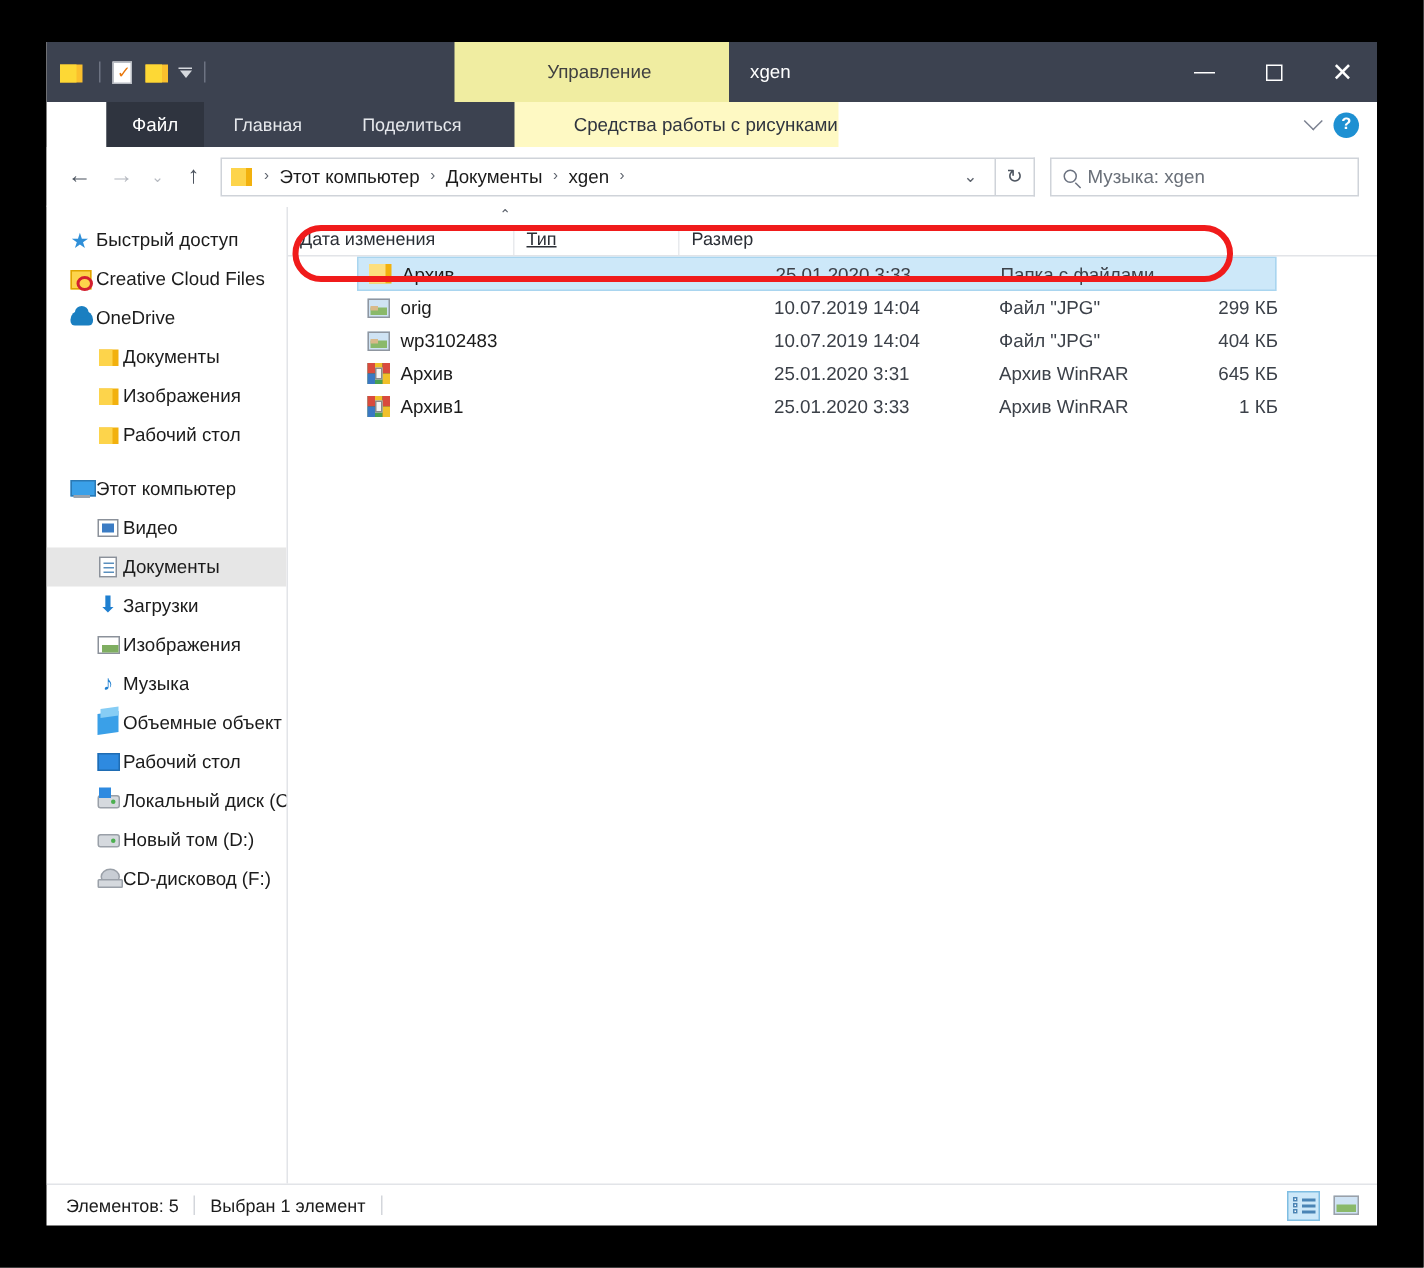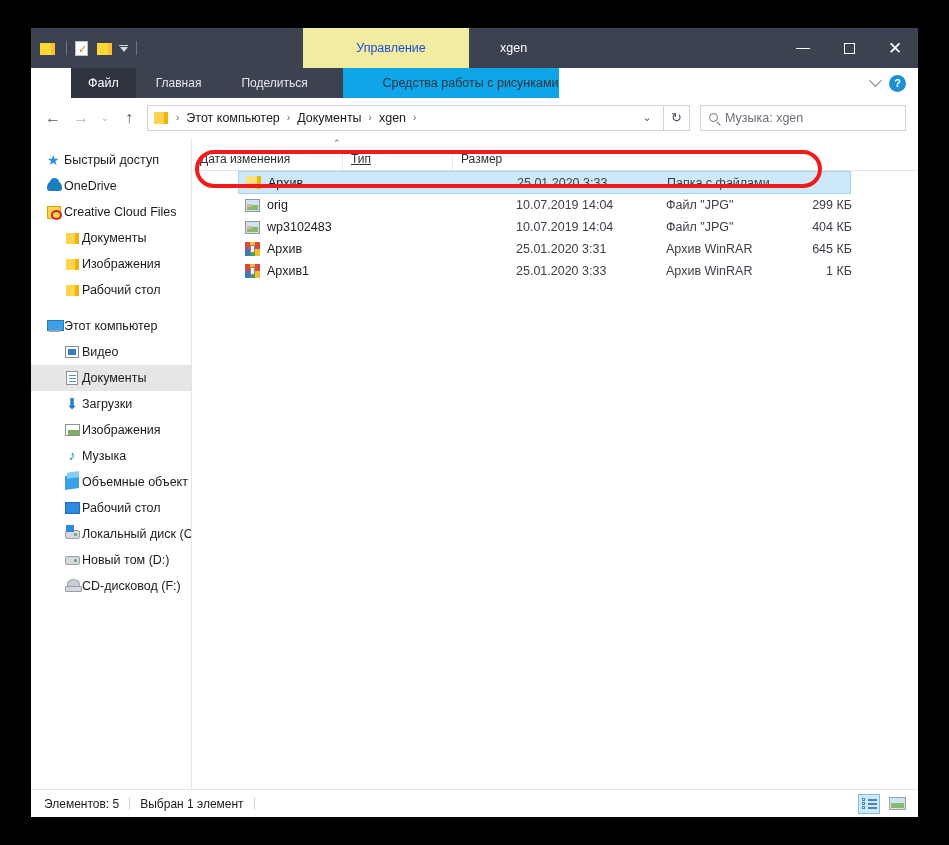--- a/index.html
+++ b/index.html
@@ -60,23 +60,23 @@
   }
   .dropcaret {
     width:0;height:0;border-left:4px solid transparent;border-right:4px solid transparent;
     border-top:5px solid #d5d8dd; display:inline-block; margin-left:1px;
   }
   .qat-dd { display:flex; flex-direction:column; align-items:center; gap:1px; }
   .qat-dd .line { width:9px;height:1px;background:#d5d8dd; }
 
   .ctx-tabhead {
     position: absolute; left: 272px; top: 0;
-    width: 166px; height: 40px;
+    width: 183px; height: 40px;
     background: #f0eda1;
-    color: #1d4ed8;
+    color: #404040;
     font-size: 12.5px;
     display: flex; align-items: center; justify-content: center; padding-left: 10px;
   }
   .win-title {
     position: absolute; left: 469px; top: 0; height: 40px;
     display: flex; align-items: center;
     color: #ffffff; font-size: 12.5px;
   }
   .wincontrols {
     position: absolute; right: 0; top: 0; height: 40px;
@@ -103,21 +103,21 @@
     font-size: 12.5px; display:flex; align-items:center;
     padding: 0 17px;
   }
   .tab {
     color: #e6e8ec; font-size: 12px;
     display:flex; align-items:center; padding: 0 20px; text-align: right;
   }
   .tab-ctx {
     position:absolute; left:272px; top:0; height:30px;
     width: 256px;
-    background:#0ea5e9; color:#30353f; font-size:12.5px;
+    background:#fef9c3; color:#30353f; font-size:12.5px;
     display:flex; align-items:center; justify-content:center;
     border-right:1px solid #d9dce1;
   }
   .tabstrip-right {
     position:absolute; right:0; top:0; height:30px; width: 359px;
     background:#ffffff;
     display:flex; align-items:center; justify-content:flex-end;
     gap: 9px; padding-right: 12px;
   }
   .chev-down {
@@ -410,30 +410,30 @@
 
       <div class="sb-item lvl0">
         <span class="sb-ico">
             <span class="ic ic-star">★</span>
           </span>
         <span class="sb-label">Быстрый доступ</span>
       </div>
 
       <div class="sb-item lvl0">
         <span class="sb-ico">
+            <span class="ic ic-cc"></span>
+          </span>
+        <span class="sb-label">Creative Cloud Files</span>
+      </div>
+
+      <div class="sb-item lvl0">
+        <span class="sb-ico">
             <span class="ic ic-cloud"></span>
           </span>
         <span class="sb-label">OneDrive</span>
-      </div>
-
-      <div class="sb-item lvl0">
-        <span class="sb-ico">
-            <span class="ic ic-cc"></span>
-          </span>
-        <span class="sb-label">Creative Cloud Files</span>
       </div>
 
       <div class="sb-item lvl1">
         <span class="sb-ico">
             <span class="ic ic-folder"></span>
           </span>
         <span class="sb-label">Документы</span>
       </div>
 
       <div class="sb-item lvl1">

